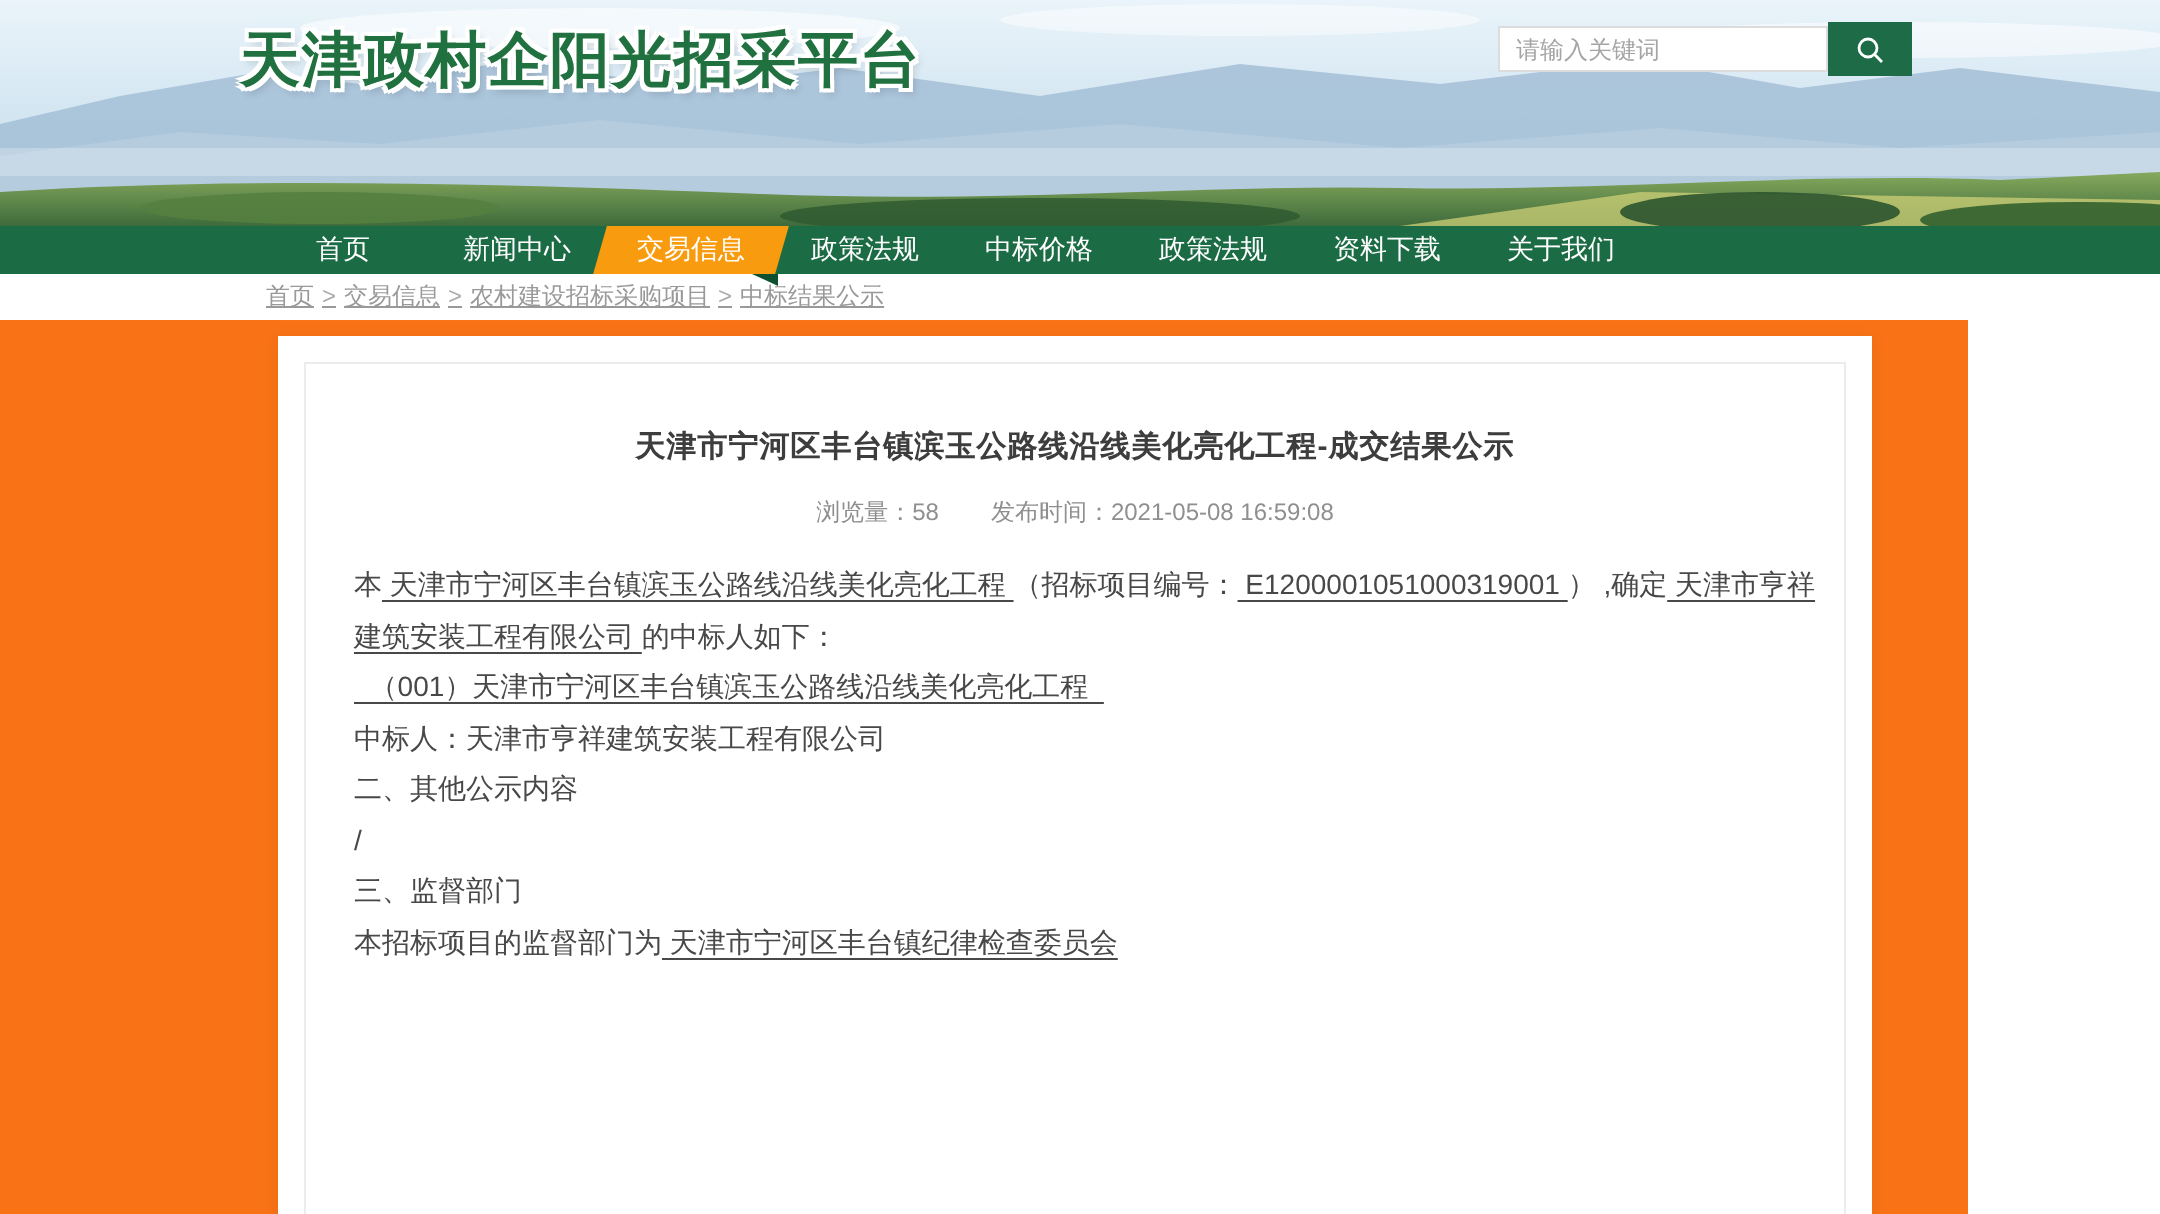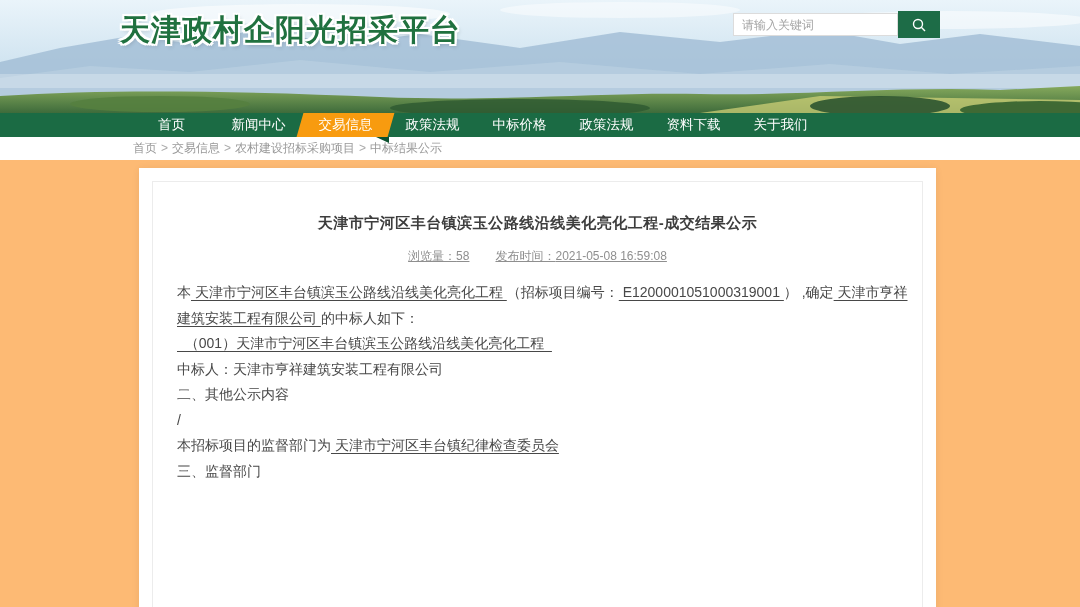--- a/index.html
+++ b/index.html
@@ -6,52 +6,52 @@
   html,body { width:1080px; height:607px; overflow:hidden; background:#fff;
     font-family:"Liberation Sans","DejaVu Sans",sans-serif; }
 
   
   .hero { position:relative; width:1080px; height:113px; overflow:hidden; }
   .hero svg.landscape { position:absolute; inset:0; width:100%; height:100%; display:block; }
   .site-title { position:absolute; left:120px; top:10px; font-size:30px; font-weight:bold;
     color:#20713f; letter-spacing:1px; white-space:nowrap;
     text-shadow:-2px -2px 0 #fff, 2px -2px 0 #fff, -2px 2px 0 #fff, 2px 2px 0 #fff,
                 0 -2px 0 #fff, 0 2px 0 #fff, -2px 0 0 #fff, 2px 0 0 #fff, 2px 3px 4px rgba(0,0,0,.18); }
-  .searchbar { position:absolute; left:733px; top:11px; display:flex; align-items:center; }
+  .searchbar { position:absolute; left:749px; top:11px; display:flex; align-items:center; }
   .searchbar input { width:165px; height:23px; border:1px solid #dcdcdc; background:#fff;
     font-size:12px; padding:0 8px; color:#333; outline:none; }
   .searchbar input::placeholder { color:#a5a5a5; }
   .search-btn { width:42px; height:27px; background:#1d6c47; border:none; cursor:pointer;
     display:flex; align-items:center; justify-content:center; }
 
   
   .mainnav { width:1080px; height:24px; background:#1b6b44; display:flex;
     align-items:stretch; padding-left:128px; position:relative; z-index:3; }
   .nav-item { position:relative; width:87px; height:24px; text-align:center;
     color:#fff; font-size:13.5px; line-height:24px; cursor:pointer; }
   .nav-item span { position:relative; z-index:2; }
   .nav-item.active::before { content:""; position:absolute; left:-2px; right:-2px; top:0; bottom:0;
     background:#f89b0f; transform:skewX(-16deg); z-index:1; }
   .nav-item.active::after { content:""; position:absolute; right:0px; bottom:-6px; z-index:1;
     width:0; height:0; border-top:6px solid #0d5130; border-left:13px solid transparent; }
 
   
   .breadcrumb-bar { width:1080px; height:23px; background:#fff; font-size:12px; color:#999;
-    line-height:23px; padding-left:133px; position:relative; z-index:2; white-space:nowrap; }
+    line-height:23px; padding-left:133px; position:relative; z-index:2; white-space:nowrap;text-decoration:underline; }
   .bc-item { color:#999; cursor:pointer; }
   .bc-sep { color:#aaa; margin:0 4px; }
 
   
-  .content-bg { width:1080px; height:447px; background:#fdba74; padding-top:8px; }
+  .content-bg { width:984px; height:447px; background:#f97316; padding-top:8px; }
   .card { width:797px; margin-left:139px; background:#fff; padding:13px; height:640px;
     box-shadow:0 1px 8px rgba(0,0,0,.07); }
   .card-inner { border:1px solid #ececec; height:100%; padding:16px 12px 20px; }
   .notice-title { text-align:center; font-size:15px; font-weight:bold; color:#3d3d3d;
     margin-top:16px; letter-spacing:.5px; }
-  .meta { text-align:center; font-size:12px; color:#8f8f8f; margin-top:15px;text-decoration:underline; }
+  .meta { text-align:center; font-size:12px; color:#8f8f8f; margin-top:15px; }
   .meta .gap { display:inline-block; width:26px; }
   .centered-lines { margin-top:23px; text-align:center; }
   .centered-lines p { font-size:14.5px; color:#3c3c3c; line-height:25px; }
   .body-lines { margin-top:15px; }
   .body-lines p { font-size:14px; color:#484848; line-height:25.5px;margin-left:12px; }
   .u { text-decoration:underline; text-underline-offset:3px; }
 </style>
 </head>
 <body>
 
@@ -119,20 +119,20 @@
         <h2 class="notice-title">天津市宁河区丰台镇滨玉公路线沿线美化亮化工程-成交结果公示</h2>
         <div class="meta">
           <span>浏览量：</span><span>58</span><span class="gap"></span><span>发布时间：</span><span>2021-05-08 16:59:08</span>
         </div>
         <div class="body-lines">
             <p><span>本</span><span class="u">&nbsp;天津市宁河区丰台镇滨玉公路线沿线美化亮化工程&nbsp;</span><span>（招标项目编号：</span><span class="u">&nbsp;E1200001051000319001&nbsp;</span><span>） ,确定</span><span class="u">&nbsp;天津市亨祥建筑安装工程有限公司&nbsp;</span><span>的中标人如下：</span></p>
             <p><span class="u">&nbsp;&nbsp;（001）天津市宁河区丰台镇滨玉公路线沿线美化亮化工程&nbsp;&nbsp;</span></p>
             <p><span>中标人：天津市亨祥建筑安装工程有限公司</span></p>
             <p><span>二、其他公示内容</span></p>
             <p><span>/</span></p>
+            <p><span>三、监督部门</span></p>
             <p><span>本招标项目的监督部门为</span><span class="u">&nbsp;天津市宁河区丰台镇纪律检查委员会</span></p>
-            <p><span>三、监督部门</span></p>
           </div>
       </div>
     </div>
   </main>
 
 </div>
 
 </body></html>

